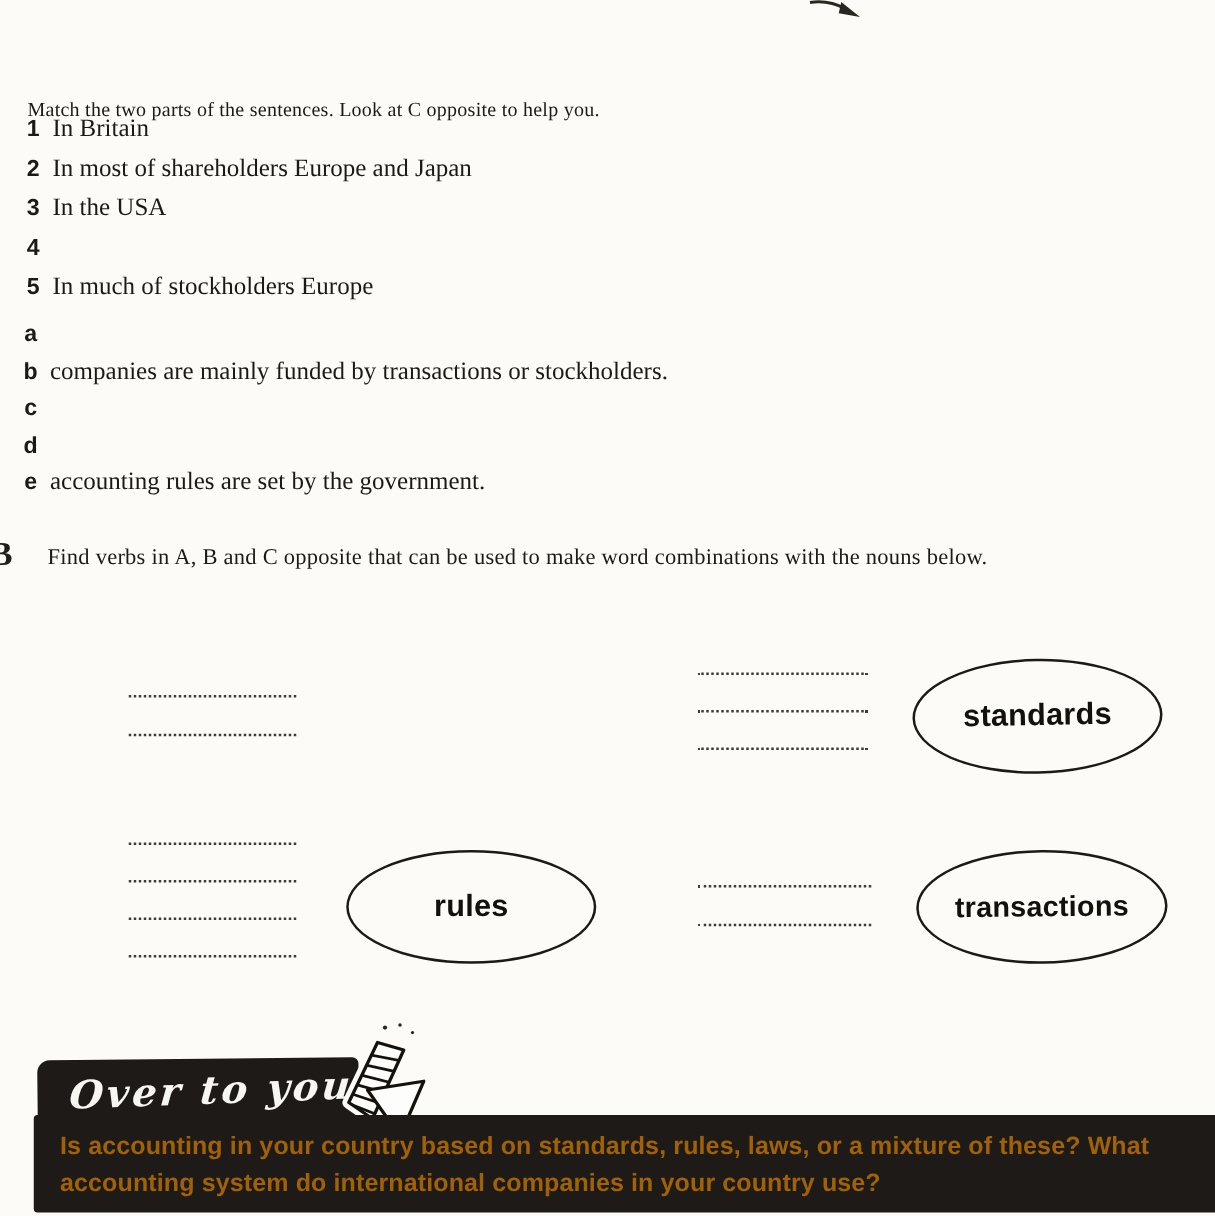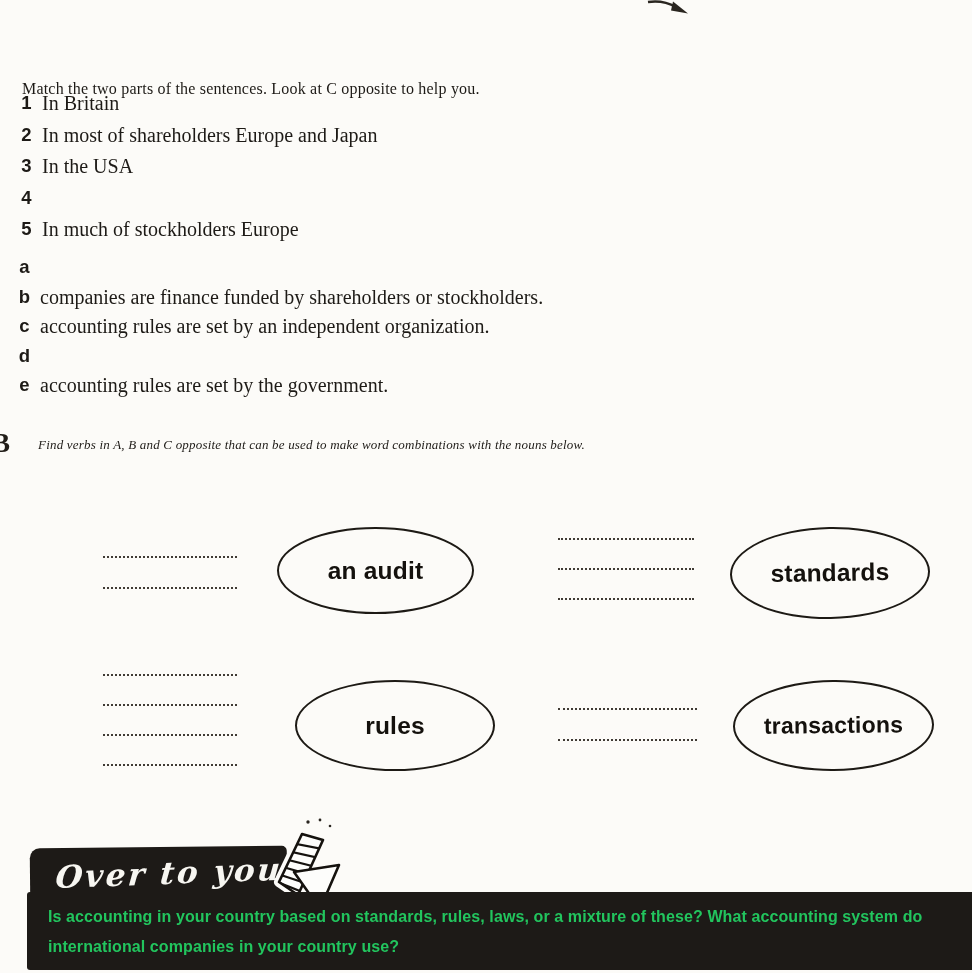--- a/index.html
+++ b/index.html
@@ -26,38 +26,38 @@
     font-weight:bold;font-size:18.5px;line-height:24px;
     min-width:13px;text-align:center;
   }
   
   .ex-b-marker{
     position:absolute;left:-8px;top:428px;
     font-family:"Liberation Serif",serif;font-weight:bold;font-size:27px;color:#211d18;
   }
   .ex-b-instruction{
     position:absolute;left:38px;top:430px;width:884px;
-    font-size:13px;line-height:30px;letter-spacing:.2px;font-style:italic;
+    font-size:18px;line-height:30px;letter-spacing:.2px;
   }
   
   .blanks{position:absolute;display:flex;flex-direction:column;}
   .blanks .dotted-line{height:0;border-top:2.6px dotted #403b35;}
   #blanks-audit{left:103px;top:556px;width:134px;gap:29px;}
   #blanks-standards{left:558px;top:538px;width:136px;gap:28px;}
   #blanks-rules{left:103px;top:674px;width:134px;gap:28px;}
   #blanks-transactions{left:558px;top:708px;width:139px;gap:29px;}
   .oval{
     position:absolute;
     border:2.6px solid #1d1a15;border-radius:50%;
     display:flex;align-items:center;justify-content:center;
     background:#fcfbf8;
   }
   #oval-audit{left:277px;top:527px;width:193px;height:83px;}
   #oval-standards{left:730px;top:527px;width:196px;height:88px;transform:rotate(-1deg);}
-  #oval-rules{left:295px;top:680px;width:196px;height:87px;justify-content:center;}
+  #oval-rules{left:277px;top:680px;width:196px;height:87px;justify-content:center;}
   #oval-transactions{left:733px;top:680px;width:197px;height:87px;transform:rotate(-.6deg);}
   .oval-label{
     font-family:"Liberation Sans","DejaVu Sans",sans-serif;
     font-weight:bold;font-size:24.5px;letter-spacing:.2px;color:#14110d;
   }
   #oval-transactions .oval-label{font-size:23px;}
   
   .otu-tab{
     position:absolute;left:30px;top:847px;width:257px;height:56px;
     background:#1d1a17;border-radius:10px 5px 0 0;
@@ -70,22 +70,22 @@
   .otu-title{
     position:absolute;left:26px;top:8px;
     font-family:"DejaVu Serif","Liberation Serif",serif;
     font-style:italic;font-weight:bold;font-size:31px;letter-spacing:2.5px;
     color:#f7f6f1;transform:skewX(-7deg) rotate(-1.5deg);
     white-space:nowrap;
   }
   .otu-question{
     position:absolute;left:21px;top:10px;width:905px;
     font-family:"Liberation Sans","DejaVu Sans",sans-serif;
-    font-weight:bold;font-size:16px;line-height:30px;letter-spacing:.1px;
-    color:#22c55e;
+    font-weight:bold;font-size:20px;line-height:30px;letter-spacing:.1px;
+    color:#a16207;
   }
   .arrow-doodle{position:absolute;left:262px;top:816px;}
   .top-arrow{position:absolute;left:645px;top:0;}
 </style>
 </head>
 <body>
 
 <div id="page">
 
   <svg class="top-arrow" width="50" height="18" viewBox="0 0 50 18">
@@ -116,45 +116,41 @@
       <span>In much of stockholders Europe</span>
     </div>
   </div>
 
   <div class="let-list">
     <div class="list-row">
       <span class="list-marker">a</span>
     </div>
     <div class="list-row">
       <span class="list-marker">b</span>
-      <span>companies are finance funded by shareholders or stockholders.</span>
+      <span>companies are mainly funded by transactions or stockholders.</span>
     </div>
     <div class="list-row">
       <span class="list-marker">c</span>
-      <span>accounting rules are set by an independent organization.</span>
     </div>
     <div class="list-row">
       <span class="list-marker">d</span>
     </div>
     <div class="list-row">
       <span class="list-marker">e</span>
       <span>accounting rules are set by the government.</span>
     </div>
   </div>
 
   <div class="ex-b-marker">B</div>
   <div class="ex-b-instruction">Find verbs in A, B and C opposite that can be used to make word combinations with the nouns below.</div>
 
   <div id="blanks-audit" class="blanks">
       <div class="dotted-line"></div>
       <div class="dotted-line"></div>
     </div>
-  <div id="oval-audit" class="oval">
-    <span class="oval-label">an audit</span>
-  </div>
 
   <div id="blanks-standards" class="blanks">
       <div class="dotted-line"></div>
       <div class="dotted-line"></div>
       <div class="dotted-line"></div>
     </div>
   <div id="oval-standards" class="oval">
     <span class="oval-label">standards</span>
   </div>
 

